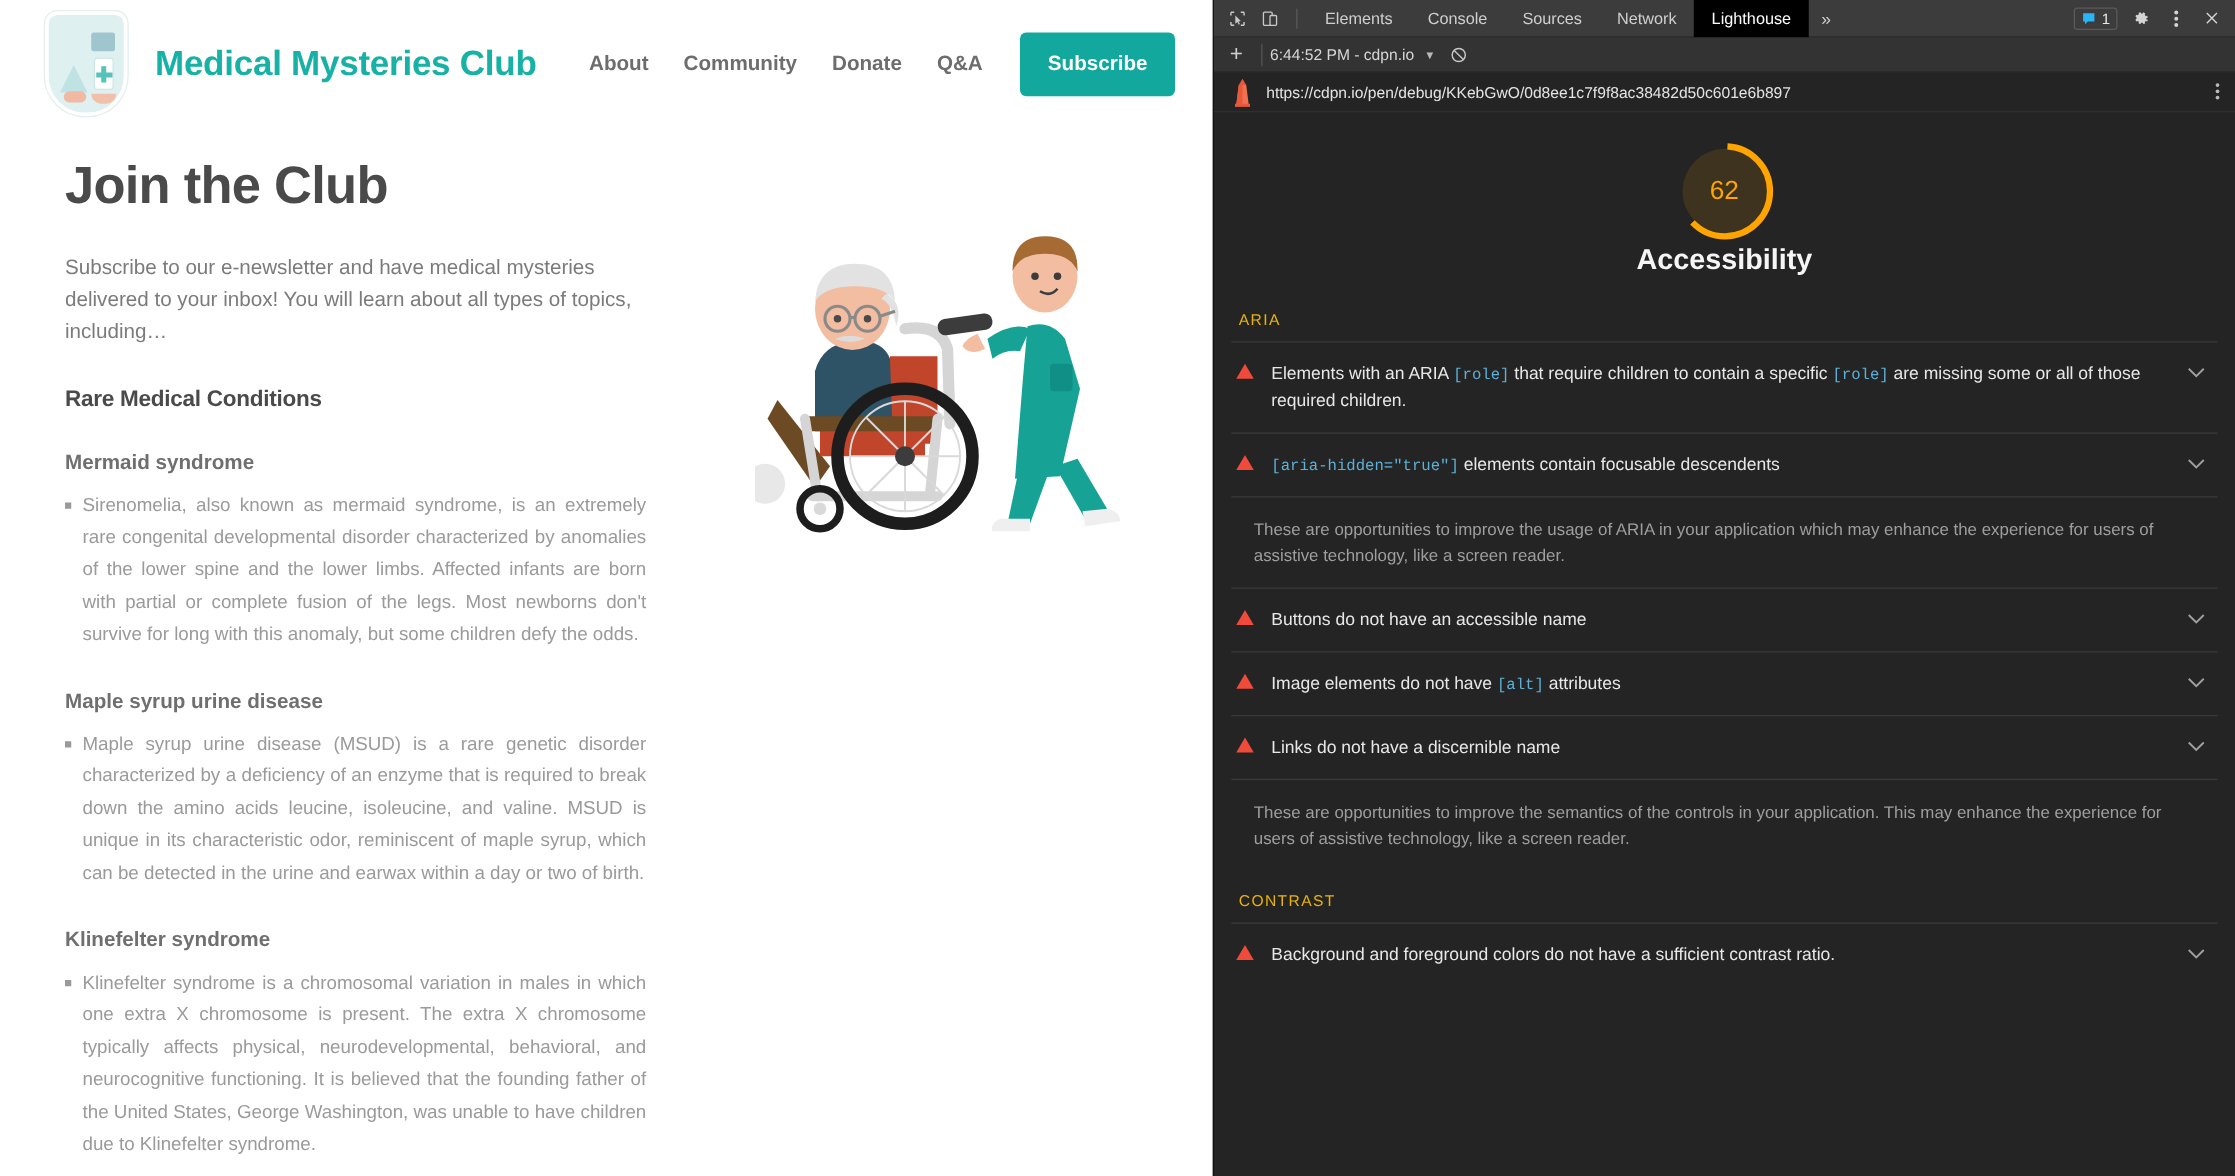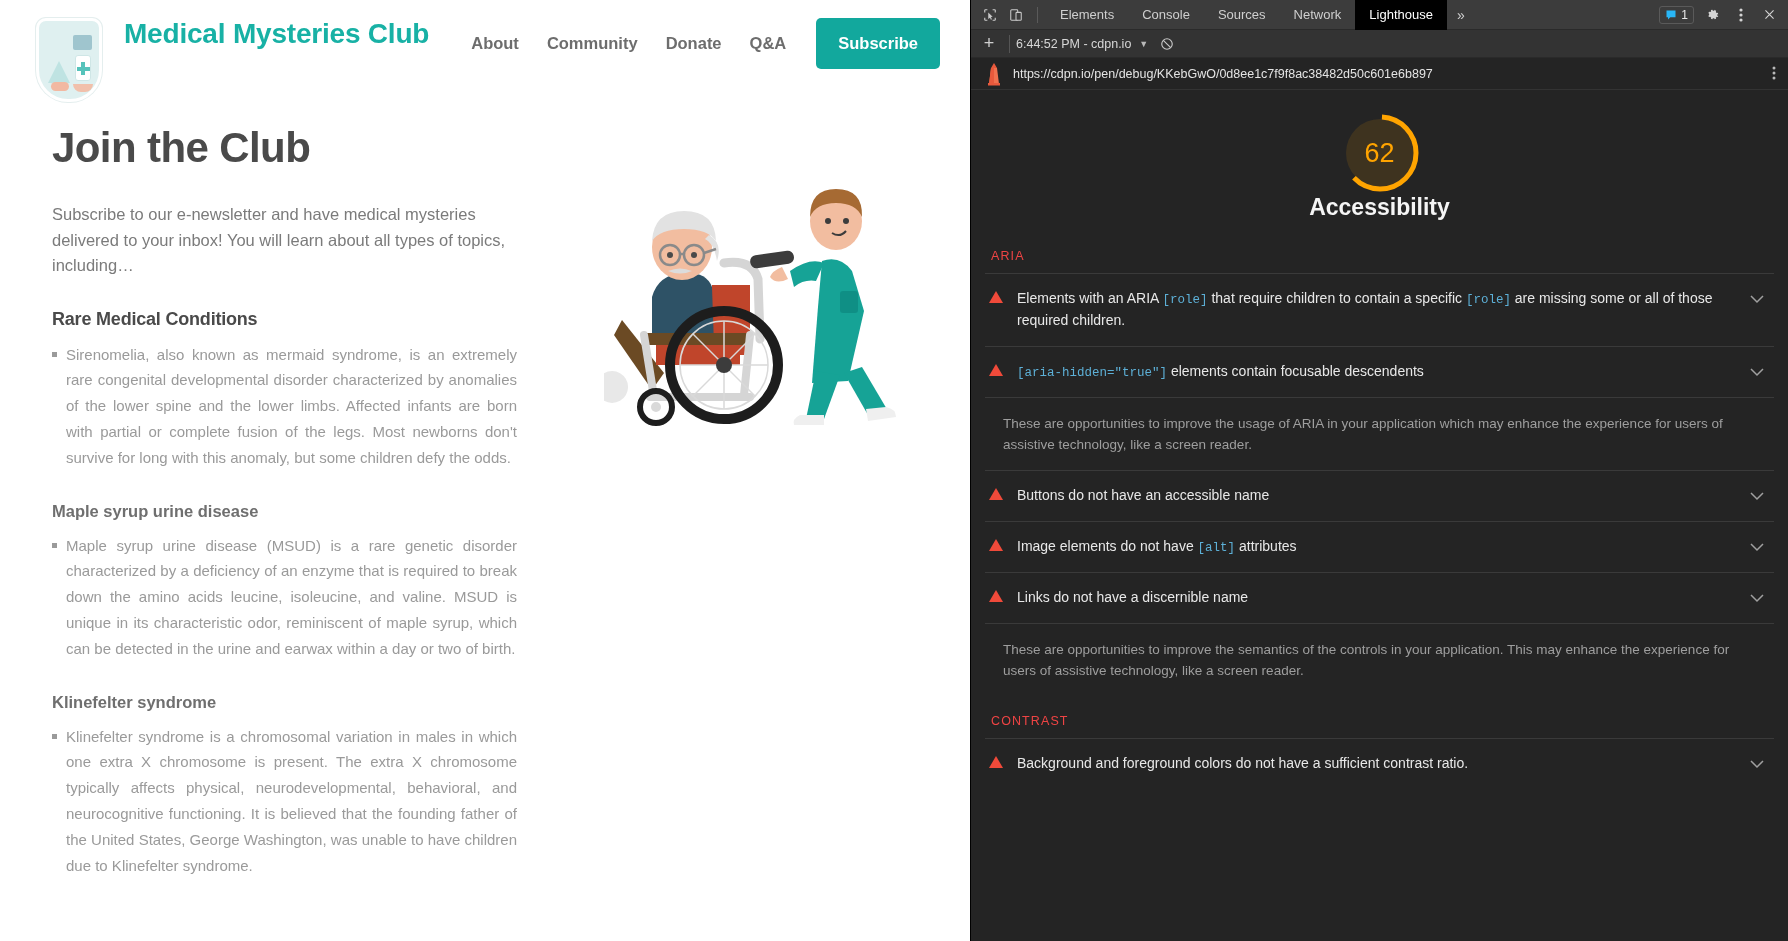--- a/index.html
+++ b/index.html
@@ -9,21 +9,21 @@
     overflow: hidden; background: #ffffff;
   }
   #root { display: flex; width: 1788px; height: 941px; }
 
   
   .page {
     width: 970px; height: 941px; background: #fff;
     position: relative; overflow: hidden;
   }
   .site-header {
-    display: flex; align-items: flex-start;
+    display: flex; align-items: center;
     padding: 18px 30px 12px 36px; height: 96px;
   }
   .logo-badge {
     width: 66px; height: 84px; flex: none;
     border-radius: 10px 10px 32px 32px;
     background: #dff0f0;
     border: 3px solid #ffffff;
     box-shadow: 0 0 0 1px #e4eeee;
     position: relative; overflow: hidden;
   }
@@ -161,33 +161,33 @@
   .lh-logo { width: 18px; height: 24px; flex: none; margin-right: 10px; position: relative; }
   .url-text { color: #e4e4e4; font-size: 12.5px; white-space: nowrap; overflow: hidden; }
   .kebab { margin-left: auto; color: #b9b9b9; cursor: pointer; line-height: 1; font-size: 14px; }
 
   .lh-body { flex: 1; overflow: hidden; background: #242424; position: relative; }
   .gauge-wrap { display: flex; flex-direction: column; align-items: center; padding-top: 22px; }
   .gauge { width: 82px; height: 82px; position: relative; }
   .gauge .score {
     position: absolute; inset: 0; display: flex;
     align-items: center; justify-content: center;
-    color: #ffa400; font-size: 27px; font-weight: normal;
+    color: #ffa400; font-size: 21px; font-weight: normal;
   }
   .gauge-title {
     color: #f5f5f5; font-size: 23px; font-weight: bold; 
   }
   .gauge-desc {
     color: #9e9e9e; font-size: 13.5px; line-height: 1.5; text-align: center;
     max-width: 500px; margin: 14px auto 0;
   }
   .gauge-desc a { color: #7ab8f5; text-decoration: underline; }
 
   .sec-head {
-    color: #ef4444; font-size: 12.5px; letter-spacing: 1.1px;
+    color: #eab308; font-size: 12.5px; letter-spacing: 1.1px;
     padding: 0 20px; margin-top: 28px;
   }
   .audit-list { margin-top: 10px; padding: 0 14px; }
   .audit {
     display: flex; align-items: flex-start; gap: 14px;
     padding: 14px 10px 14px 4px;
     border-top: 1px solid #3a3a3a; cursor: pointer;
   }
   .audit .warn-tri {
     width: 0; height: 0; flex: none; margin-top: 3px;
@@ -235,20 +235,21 @@
         <a href="#">Q&amp;A</a>
         <button class="subscribe-btn">Subscribe</button>
       </div>
     </div>
 
     <div class="content">
       <h1 class="page-title">Join the Club</h1>
       <p class="intro">Subscribe to our e-newsletter and have medical mysteries delivered to your inbox! You will learn about all types of topics, including…</p>
       <h2 class="sec-title">Rare Medical Conditions</h2>
 
+      <h3 class="cond-title">Mermaid syndrome</h3>
       <ul class="cond-list">
         <li>Sirenomelia, also known as mermaid syndrome, is an extremely rare congenital developmental disorder characterized by anomalies of the lower spine and the lower limbs. Affected infants are born with partial or complete fusion of the legs. Most newborns don't survive for long with this anomaly, but some children defy the odds.</li>
       </ul>
 
       <h3 class="cond-title">Maple syrup urine disease</h3>
       <ul class="cond-list">
         <li>Maple syrup urine disease (MSUD) is a rare genetic disorder characterized by a deficiency of an enzyme that is required to break down the amino acids leucine, isoleucine, and valine. MSUD is unique in its characteristic odor, reminiscent of maple syrup, which can be detected in the urine and earwax within a day or two of birth.</li>
       </ul>
 
       <h3 class="cond-title">Klinefelter syndrome</h3>

